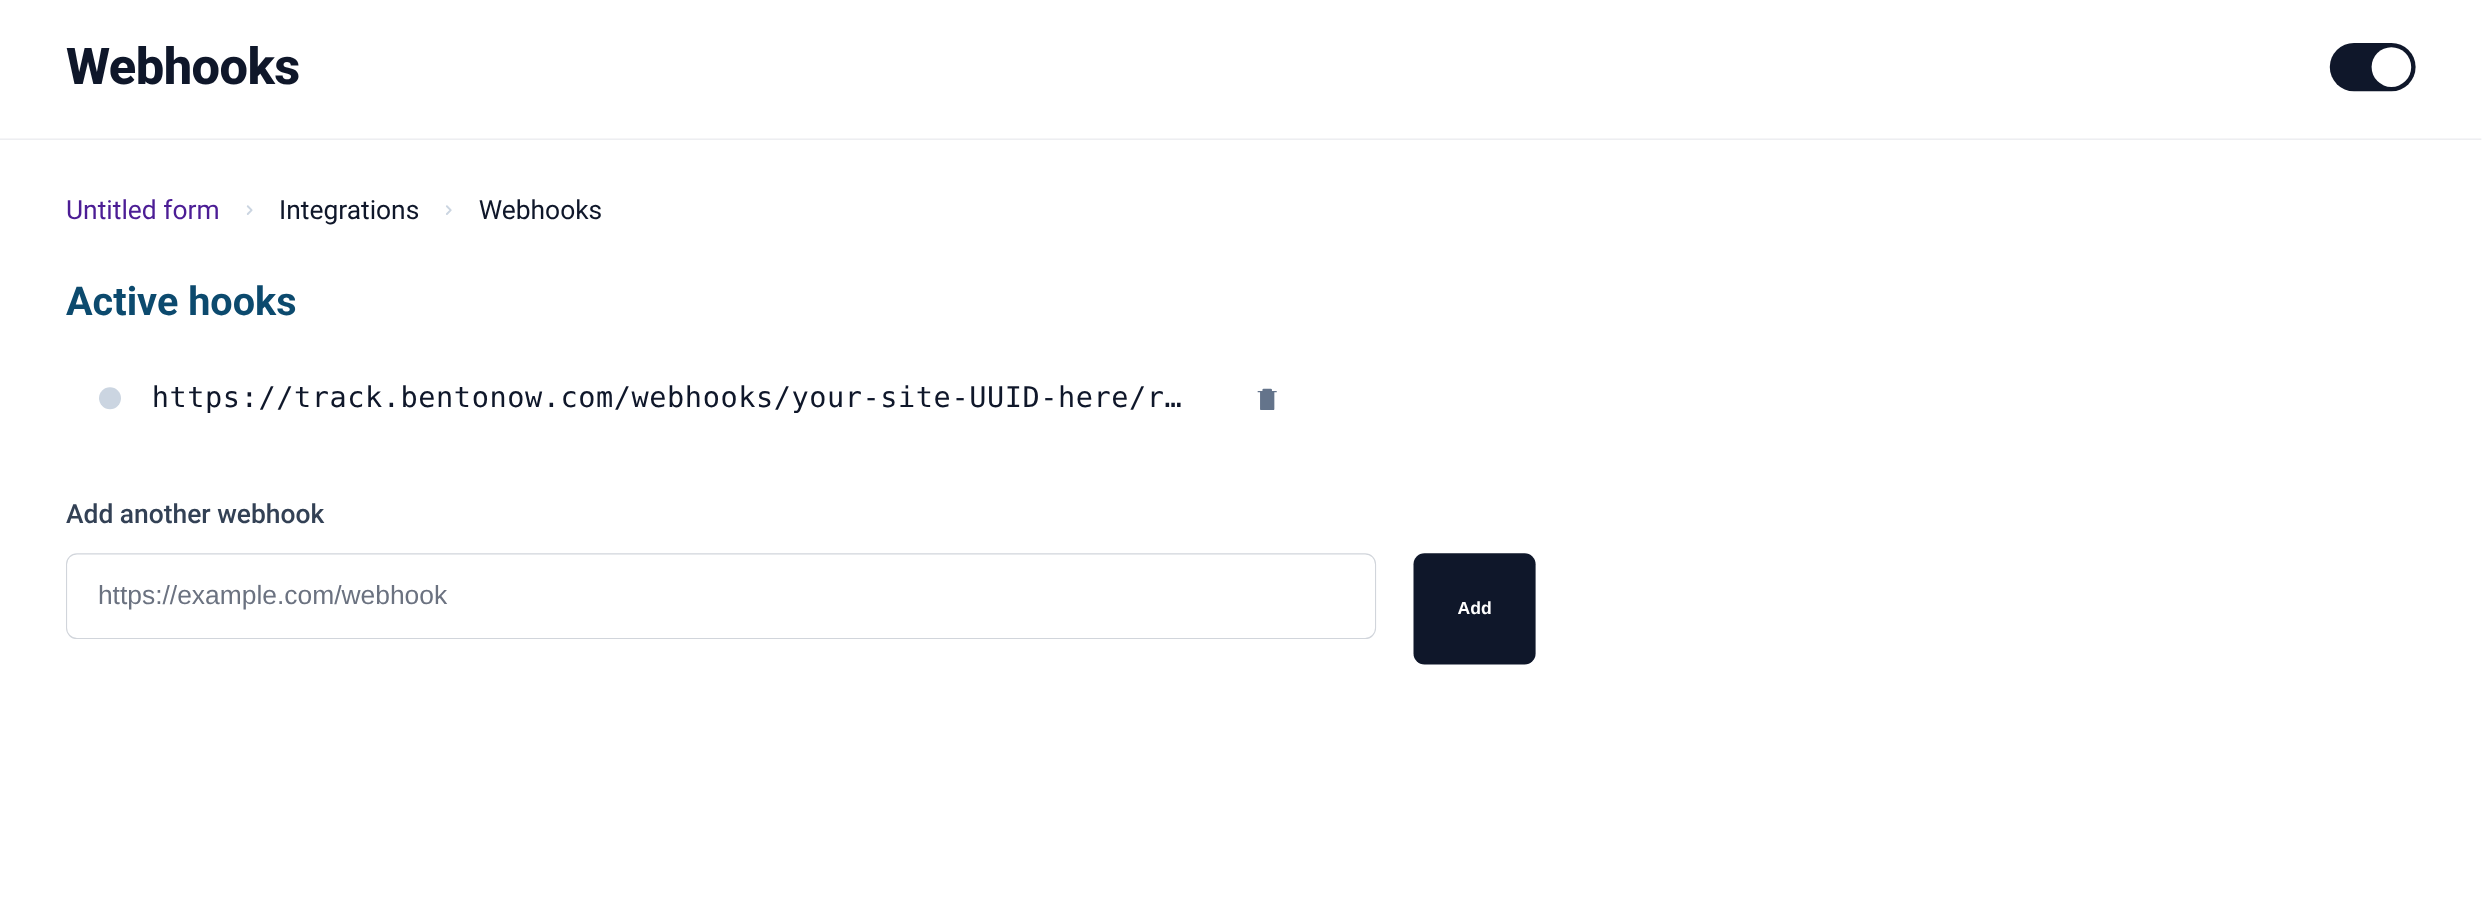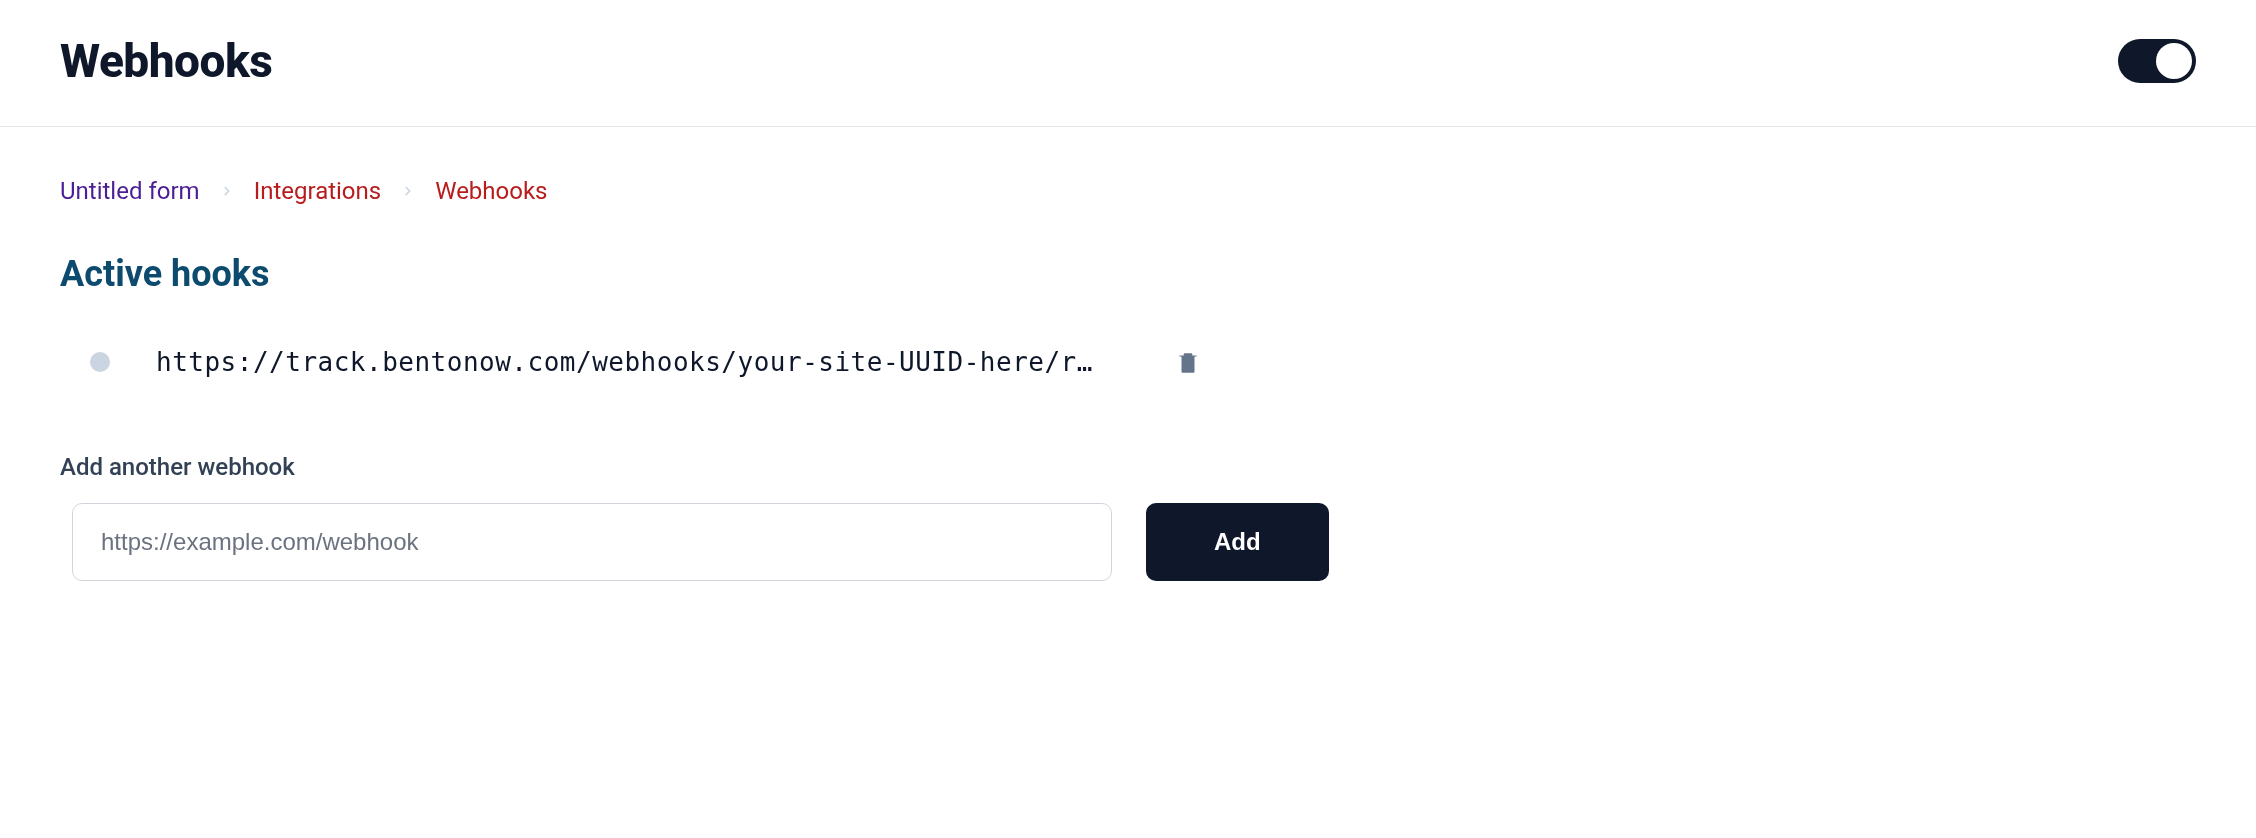--- a/index.html
+++ b/index.html
@@ -47,21 +47,21 @@
       padding: 50px 60px;
     }
     .breadcrumb {
       display: flex;
       align-items: center;
       gap: 20px;
       font-size: 24px;
       margin-bottom: 48px;
     }
     .breadcrumb-item {
-      color: #b91c1c;
+      color: #0f172a;
     }
     .breadcrumb-item.muted {
       color: #4c1d95;
     }
     .breadcrumb-sep {
       color: #cbd5e1;
       display: inline-flex;
       align-items: center;
     }
     .breadcrumb-sep svg {
@@ -70,21 +70,21 @@
     }
     .section-title {
       font-size: 36px;
       font-weight: 700;
       color: #0c4a6e;
       margin-bottom: 46px;
     }
     .hook-row {
       display: flex;
       align-items: center;
-      gap: 46px;
+      gap: 28px;
       margin-bottom: 70px;
       padding-left: 30px;
     }
     .status-dot {
       width: 20px;
       height: 20px;
       border-radius: 50%;
       background: #cbd5e1;
       flex-shrink: 0;
     }
@@ -118,41 +118,40 @@
       color: #334155;
       margin-bottom: 22px;
       font-weight: 500;
     }
     .add-row {
       display: flex;
       align-items: stretch;
       gap: 34px;
     }
     .url-input {
-      width: 1040px;
+      width: 1191px;
       height: 78px;
       border: 1px solid #d1d5db;
       border-radius: 10px;
       padding: 0 28px;
       font-size: 24px;
       color: #0f172a;
       outline: none;
-      margin-left: 12px;
     }
     .url-input::placeholder {
       color: #6b7280;
     }
     .add-btn {
-      height: 78px;
-      padding: 0 68px;
+      height: 101px;
+      padding: 0 40px;
       background: #0f172a;
       color: #ffffff;
       border: none;
       border-radius: 10px;
-      font-size: 24px;
+      font-size: 16px;
       font-weight: 600;
       cursor: pointer;
     }
   </style>
 </head>
 <body>
 
 <div class="header">
   <h1 class="page-title">Webhooks</h1>
   <div class="toggle">

